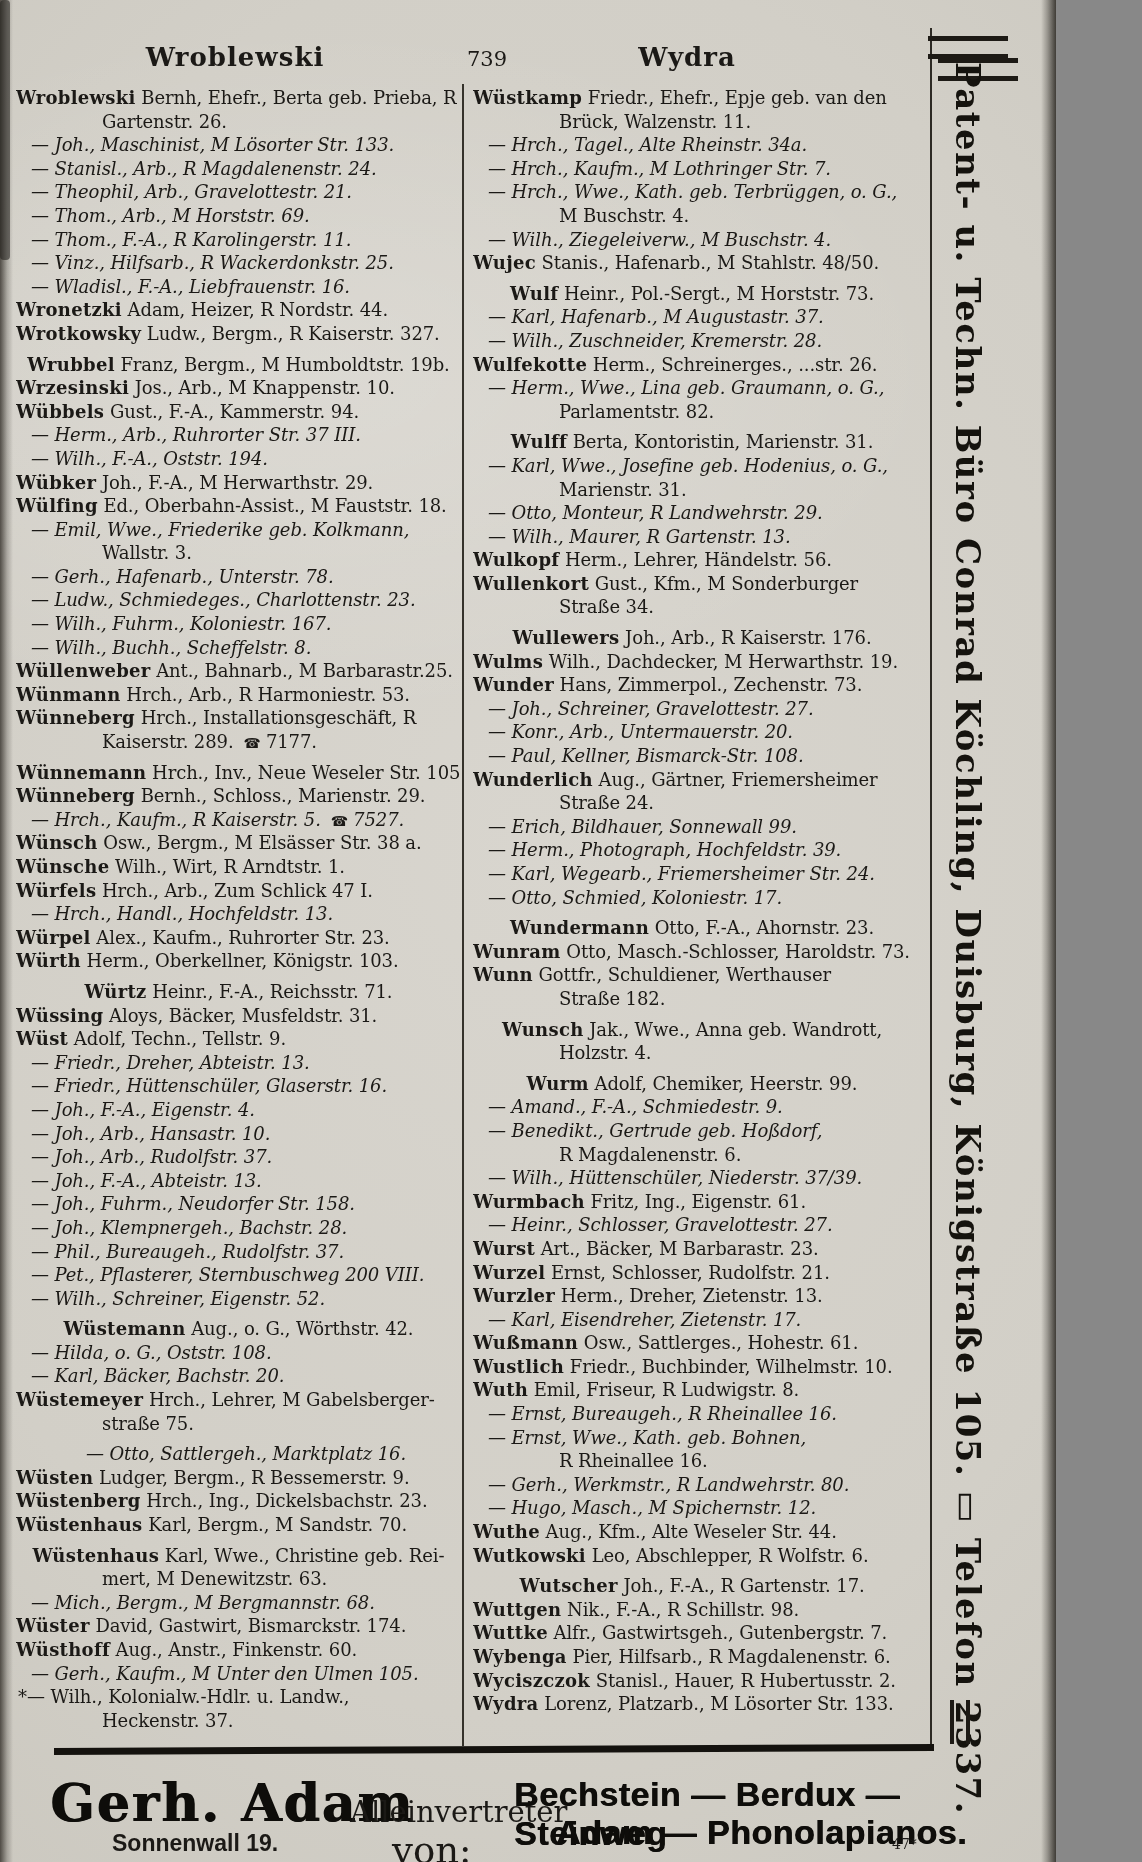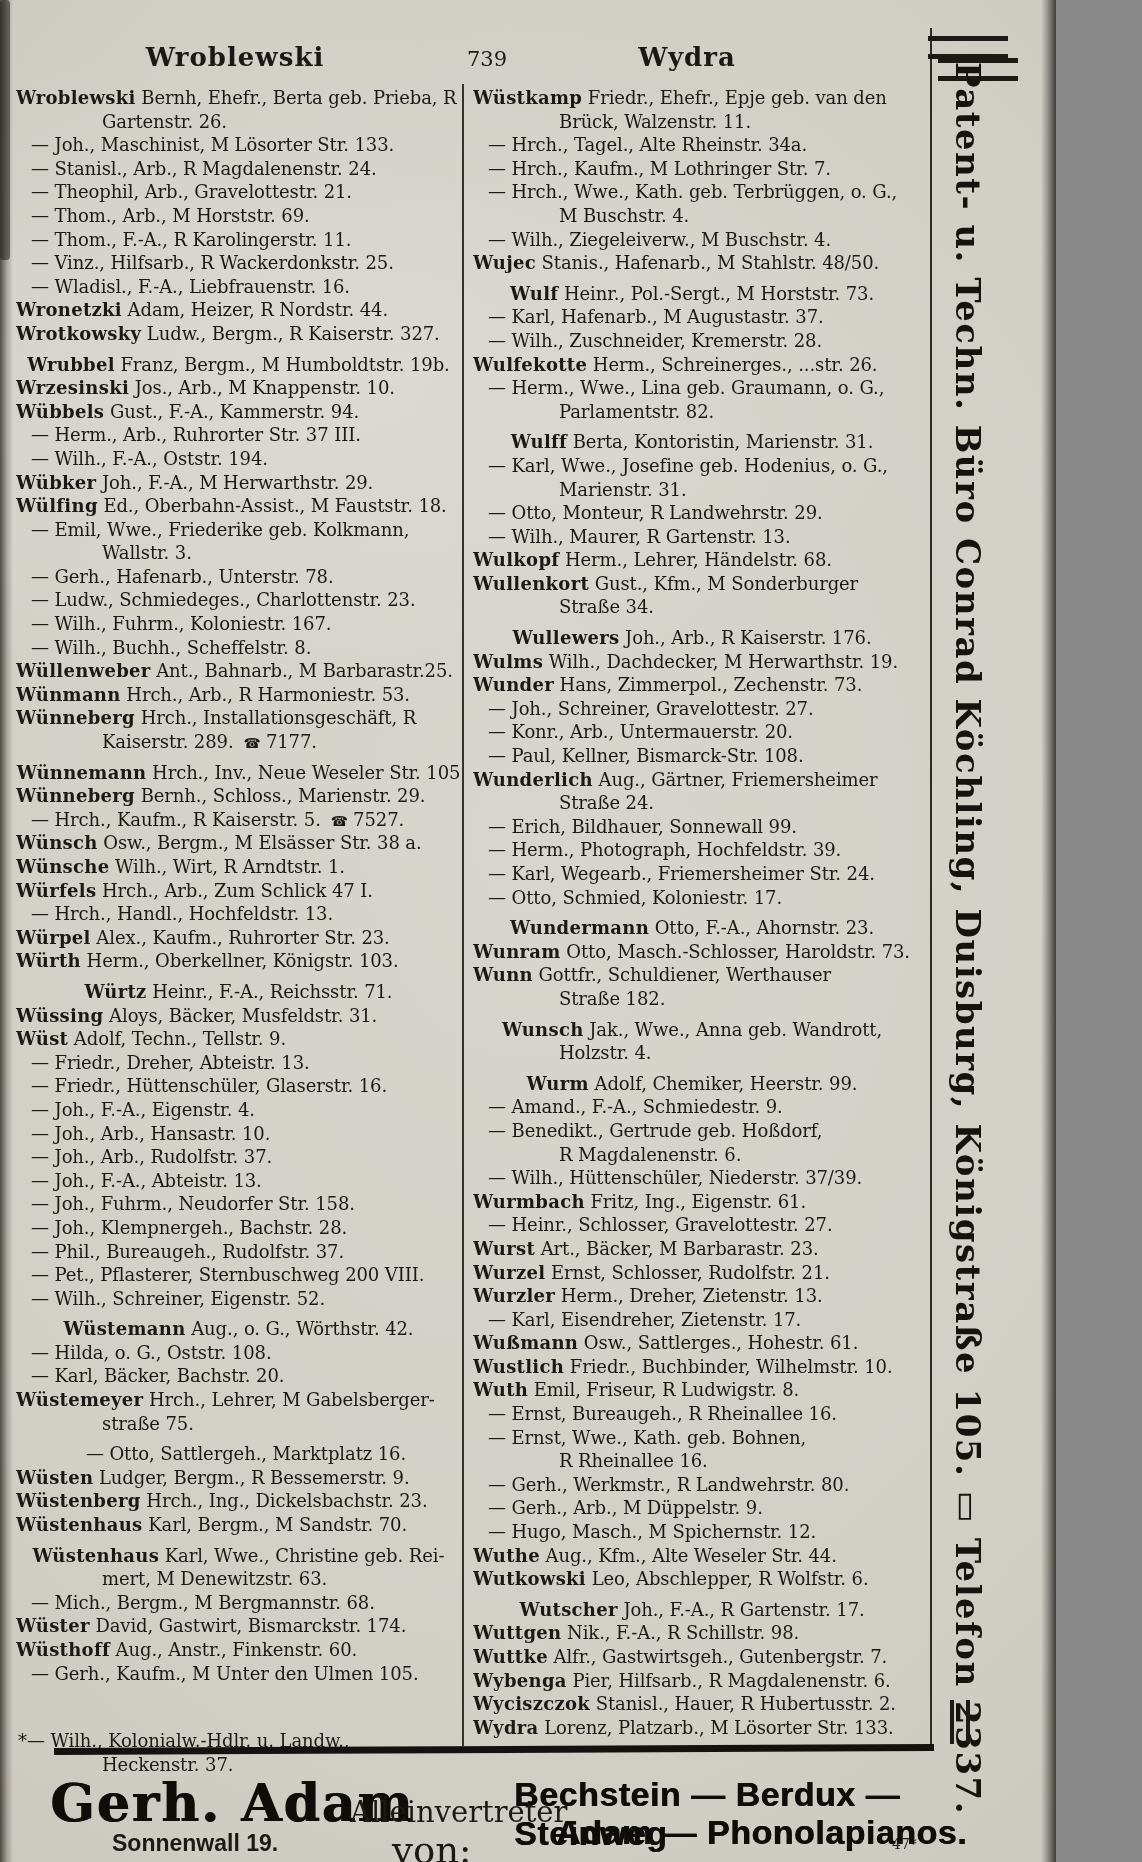--- a/index.html
+++ b/index.html
@@ -19,23 +19,23 @@
   .colhead{position:absolute;top:42px;font-weight:bold;font-size:26px;letter-spacing:1px;text-align:center;}
   .colhead.lh{left:15px;width:440px;}
   .colhead.rh{left:472px;width:430px;}
   .pagenum{position:absolute;left:432px;top:47px;width:110px;text-align:center;font-size:21px;}
   .col{position:absolute;top:86px;}
   .col.left{left:16px;width:445px;}
   .col.right{left:473px;width:438px;}
   .line{white-space:nowrap;overflow:hidden;height:23.6px;line-height:23.6px;font-size:18px;letter-spacing:-0.1px;}
   .line.g{margin-top:7px;text-align:center;}
   .i0{padding-left:0;}
-  .i1{padding-left:15px;}
+  .i1{padding-left:15px;font-style:italic;}
   .i2{padding-left:86px;}
-  .is{padding-left:2px;margin-top:44px;}
+  .is{padding-left:2px;}
   .b{font-weight:bold;letter-spacing:.3px;}
   .tel-ic{font-family:"DejaVu Sans",sans-serif;font-size:14px;padding:0 5px 0 10px;}
   .divider{position:absolute;left:462px;top:84px;width:2px;height:1662px;background:#35322b;}
   .sidebar-frame{position:absolute;left:930px;top:28px;width:2px;height:1720px;background:#2d2a24;}
   .sidebar-text{
     position:absolute;left:988px;top:62px;width:1675px;
     transform:rotate(90deg);transform-origin:0 0;
     font-weight:bold;font-size:34px;letter-spacing:1.5px;white-space:nowrap;color:#15130e;
   }
   .orn-h{position:absolute;width:80px;height:13px;border-top:5px solid #1d1a15;border-bottom:5px solid #1d1a15;}
@@ -150,21 +150,21 @@
       <div class="line i1"><span>— Karl, Hafenarb., M Augustastr. 37.</span></div>
       <div class="line i1"><span>— Wilh., Zuschneider, Kremerstr. 28.</span></div>
       <div class="line i0"><span class="b">Wulfekotte</span><span> Herm., Schreinerges., ...str. 26.</span></div>
       <div class="line i1"><span>— Herm., Wwe., Lina geb. Graumann, o. G.,</span></div>
       <div class="line i2"><span>Parlamentstr. 82.</span></div>
       <div class="line i0 g"><span class="b">Wulff</span><span> Berta, Kontoristin, Marienstr. 31.</span></div>
       <div class="line i1"><span>— Karl, Wwe., Josefine geb. Hodenius, o. G.,</span></div>
       <div class="line i2"><span>Marienstr. 31.</span></div>
       <div class="line i1"><span>— Otto, Monteur, R Landwehrstr. 29.</span></div>
       <div class="line i1"><span>— Wilh., Maurer, R Gartenstr. 13.</span></div>
-      <div class="line i0"><span class="b">Wulkopf</span><span> Herm., Lehrer, Händelstr. 68.</span></div>
+      <div class="line i0"><span class="b">Wulkopf</span><span> Herm., Lehrer, Händelstr. 56.</span></div>
       <div class="line i0"><span class="b">Wullenkort</span><span> Gust., Kfm., M Sonderburger</span></div>
       <div class="line i2"><span>Straße 34.</span></div>
       <div class="line i0 g"><span class="b">Wullewers</span><span> Joh., Arb., R Kaiserstr. 176.</span></div>
       <div class="line i0"><span class="b">Wulms</span><span> Wilh., Dachdecker, M Herwarthstr. 19.</span></div>
       <div class="line i0"><span class="b">Wunder</span><span> Hans, Zimmerpol., Zechenstr. 73.</span></div>
       <div class="line i1"><span>— Joh., Schreiner, Gravelottestr. 27.</span></div>
       <div class="line i1"><span>— Konr., Arb., Untermauerstr. 20.</span></div>
       <div class="line i1"><span>— Paul, Kellner, Bismarck-Str. 108.</span></div>
       <div class="line i0"><span class="b">Wunderlich</span><span> Aug., Gärtner, Friemersheimer</span></div>
       <div class="line i2"><span>Straße 24.</span></div>
@@ -189,21 +189,20 @@
       <div class="line i0"><span class="b">Wurzel</span><span> Ernst, Schlosser, Rudolfstr. 21.</span></div>
       <div class="line i0"><span class="b">Wurzler</span><span> Herm., Dreher, Zietenstr. 13.</span></div>
       <div class="line i1"><span>— Karl, Eisendreher, Zietenstr. 17.</span></div>
       <div class="line i0"><span class="b">Wußmann</span><span> Osw., Sattlerges., Hohestr. 61.</span></div>
       <div class="line i0"><span class="b">Wustlich</span><span> Friedr., Buchbinder, Wilhelmstr. 10.</span></div>
       <div class="line i0"><span class="b">Wuth</span><span> Emil, Friseur, R Ludwigstr. 8.</span></div>
       <div class="line i1"><span>— Ernst, Bureaugeh., R Rheinallee 16.</span></div>
       <div class="line i1"><span>— Ernst, Wwe., Kath. geb. Bohnen,</span></div>
       <div class="line i2"><span>R Rheinallee 16.</span></div>
       <div class="line i1"><span>— Gerh., Werkmstr., R Landwehrstr. 80.</span></div>
-      <div class="line i1"><span>— Gerh., Arb., M Düppelstr. 9.</span></div>
       <div class="line i1"><span>— Hugo, Masch., M Spichernstr. 12.</span></div>
       <div class="line i0"><span class="b">Wuthe</span><span> Aug., Kfm., Alte Weseler Str. 44.</span></div>
       <div class="line i0"><span class="b">Wutkowski</span><span> Leo, Abschlepper, R Wolfstr. 6.</span></div>
       <div class="line i0 g"><span class="b">Wutscher</span><span> Joh., F.-A., R Gartenstr. 17.</span></div>
       <div class="line i0"><span class="b">Wuttgen</span><span> Nik., F.-A., R Schillstr. 98.</span></div>
       <div class="line i0"><span class="b">Wuttke</span><span> Alfr., Gastwirtsgeh., Gutenbergstr. 7.</span></div>
       <div class="line i0"><span class="b">Wybenga</span><span> Pier, Hilfsarb., R Magdalenenstr. 6.</span></div>
       <div class="line i0"><span class="b">Wyciszczok</span><span> Stanisl., Hauer, R Hubertusstr. 2.</span></div>
       <div class="line i0"><span class="b">Wydra</span><span> Lorenz, Platzarb., M Lösorter Str. 133.</span></div>
     </div>

